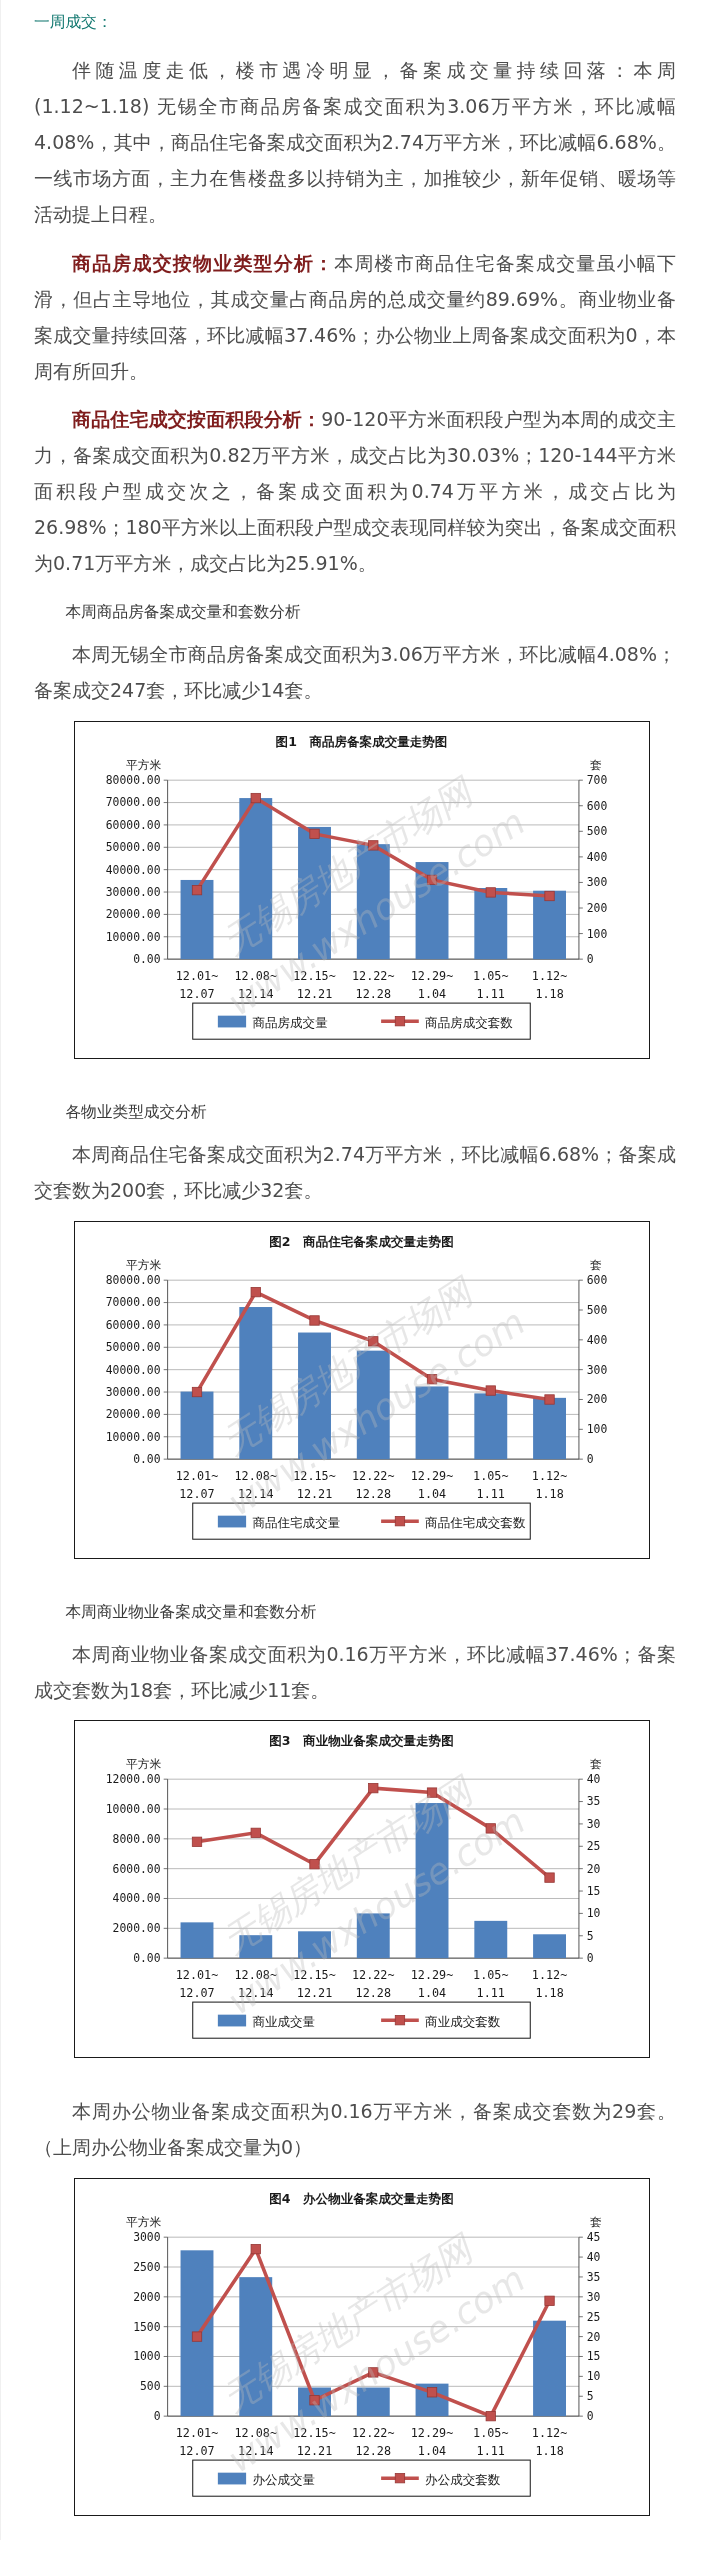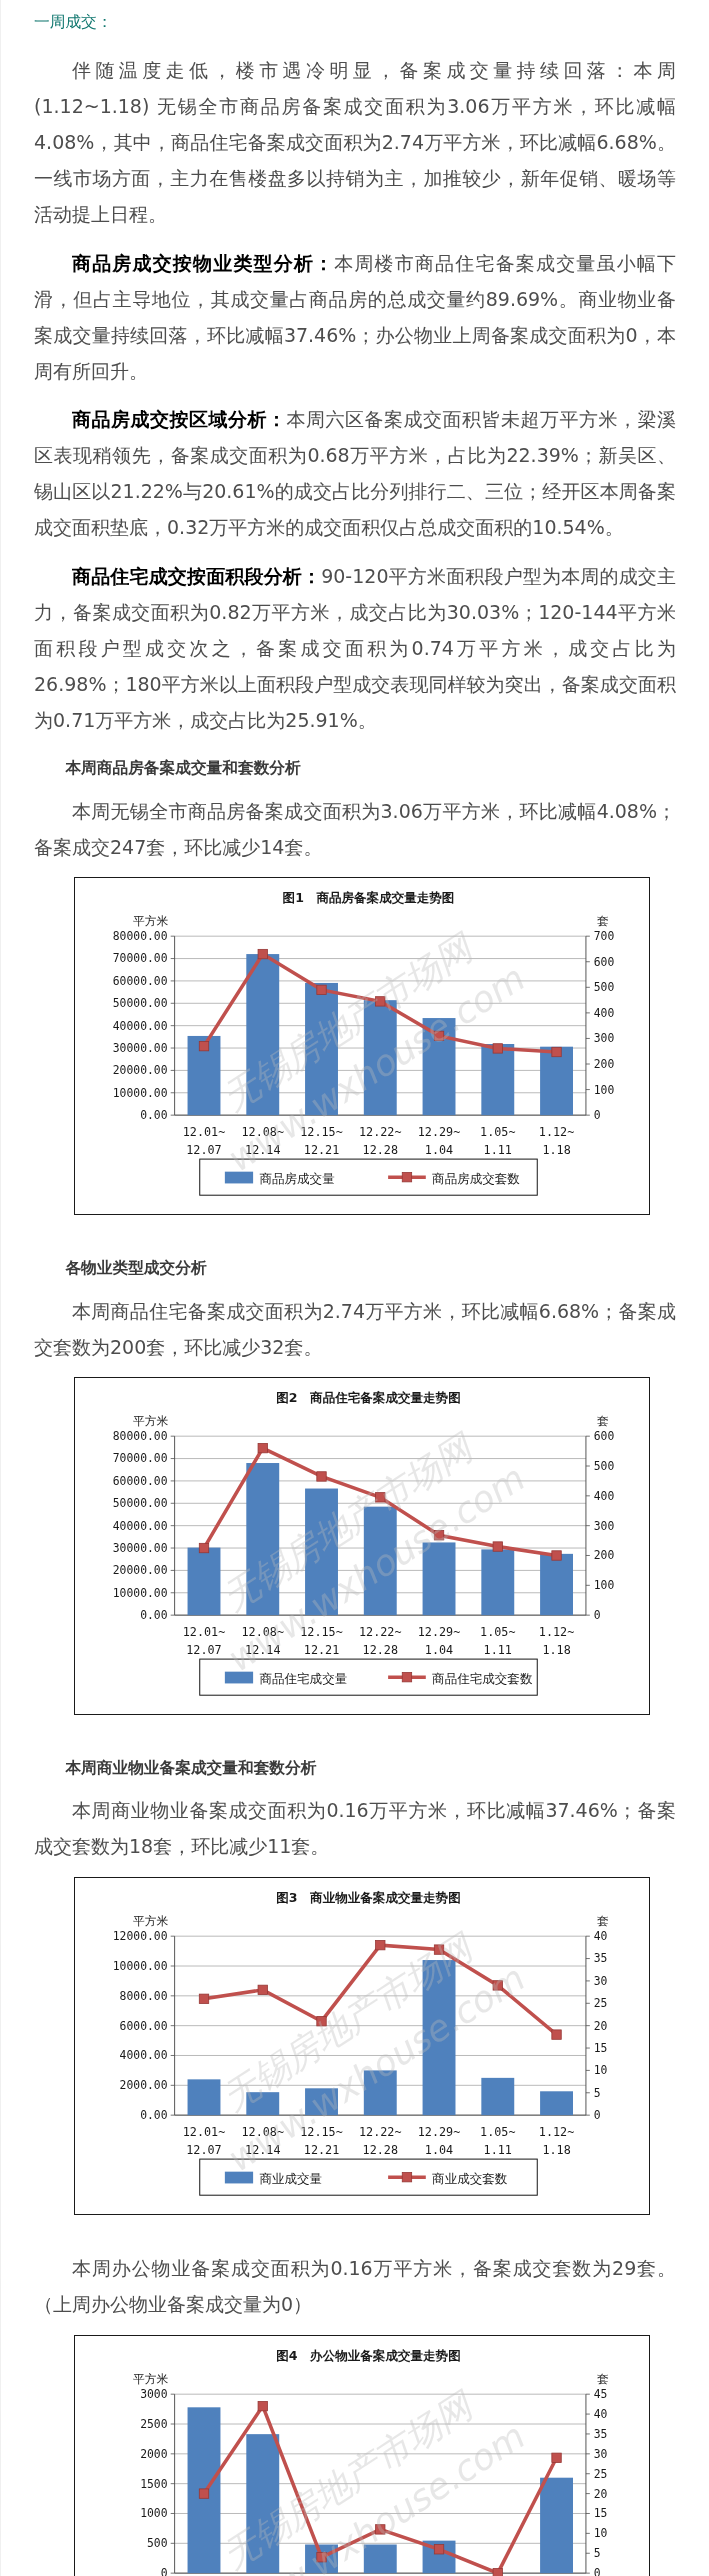--- a/index.html
+++ b/index.html
@@ -1,39 +1,38 @@
 <!DOCTYPE html>
 <html lang="zh" style="font-size:12.6px"><head>
 <meta charset="utf-8">
 <style>
   html,body{margin:0;padding:0;background:#ffffff;}
   body{width:710px;font-family:"DejaVu Sans","Liberation Sans",sans-serif;color:#4a4a4a;}
   .page{box-sizing:border-box;width:710px;padding:11px 33px 4.7px;border-left:0.8px solid #f0f0f0;border-right:0.8px solid #f0f0f0;}
   .doc-title{font-size:15.7px;line-height:22px;font-weight:normal;color:#0f766e;margin:0 0 19px;}
   p.body-text{font-size:19px;line-height:36px;margin:0 0 12.6px;text-indent:2em;color:#4d4d4d;text-align:justify;}
-  p.body-text .lead{font-weight:bold;color:#000000;}
-  .sec-heading{font-size:15.7px;line-height:36px;font-weight:bold;color:#3a3a3a;margin:0 0 6.3px;text-indent:2em;}
-  .chart-box{position:relative;box-sizing:border-box;width:576px;margin:0 0 35px 40px;border:1.6px solid #1a1a1a;background:#fff;overflow:hidden;padding-left:7px;}
+  p.body-text .lead{font-weight:bold;color:#7f1d1d;}
+  .sec-heading{font-size:15.7px;line-height:36px;font-weight:normal;color:#3a3a3a;margin:0 0 6.3px;text-indent:2em;}
+  .chart-box{position:relative;box-sizing:border-box;width:576px;margin:0 0 35px 40px;border:1.6px solid #1a1a1a;background:#fff;overflow:hidden;}
   .chart-box.last{margin-bottom:19px;}
   .chart-canvas{display:block;}
   .watermark{position:absolute;left:50%;top:50%;transform:translate(-50%,-50%) rotate(-33deg);text-align:center;font-size:36px;line-height:1.5;color:rgba(185,185,185,0.35);white-space:nowrap;pointer-events:none;font-style:italic;}
   svg text{user-select:none;}
 </style>
 </head>
 <body>
 
 <div class="page">
 
   <div class="doc-title">一周成交：</div>
 
   <p class="body-text">伴随温度走低，楼市遇冷明显，备案成交量持续回落：本周 (1.12~1.18) 无锡全市商品房备案成交面积为3.06万平方米，环比减幅4.08%，其中，商品住宅备案成交面积为2.74万平方米，环比减幅6.68%。一线市场方面，主力在售楼盘多以持销为主，加推较少，新年促销、暖场等活动提上日程。</p>
 
   <p class="body-text"><span class="lead">商品房成交按物业类型分析：</span><span>本周楼市商品住宅备案成交量虽小幅下滑，但占主导地位，其成交量占商品房的总成交量约89.69%。商业物业备案成交量持续回落，环比减幅37.46%；办公物业上周备案成交面积为0，本周有所回升。</span></p>
 
-  <p class="body-text"><span class="lead">商品房成交按区域分析：</span><span>本周六区备案成交面积皆未超万平方米，梁溪区表现稍领先，备案成交面积为0.68万平方米，占比为22.39%；新吴区、锡山区以21.22%与20.61%的成交占比分列排行二、三位；经开区本周备案成交面积垫底，0.32万平方米的成交面积仅占总成交面积的10.54%。</span></p>
 
   <p class="body-text"><span class="lead">商品住宅成交按面积段分析：</span><span>90-120平方米面积段户型为本周的成交主力，备案成交面积为0.82万平方米，成交占比为30.03%；120-144平方米面积段户型成交次之，备案成交面积为0.74万平方米，成交占比为26.98%；180平方米以上面积段户型成交表现同样较为突出，备案成交面积为0.71万平方米，成交占比为25.91%。</span></p>
 
   <div class="sec-heading">本周商品房备案成交量和套数分析</div>
   <p class="body-text">本周无锡全市商品房备案成交面积为3.06万平方米，环比减幅4.08%；备案成交247套，环比减少14套。</p>
 
   <div class="chart-box">
     <div class="chart-canvas"><svg width="573" height="333" viewBox="0 0 730 424">
           <rect x="0" y="0" width="730" height="424" fill="#ffffff"></rect>
           <text x="365" y="30" text-anchor="middle" font-size="16" font-family="&quot;DejaVu Sans&quot;,&quot;Liberation Sans&quot;,sans-serif" fill="#1a1a1a" font-weight="bold">图1　商品房备案成交量走势图</text>

